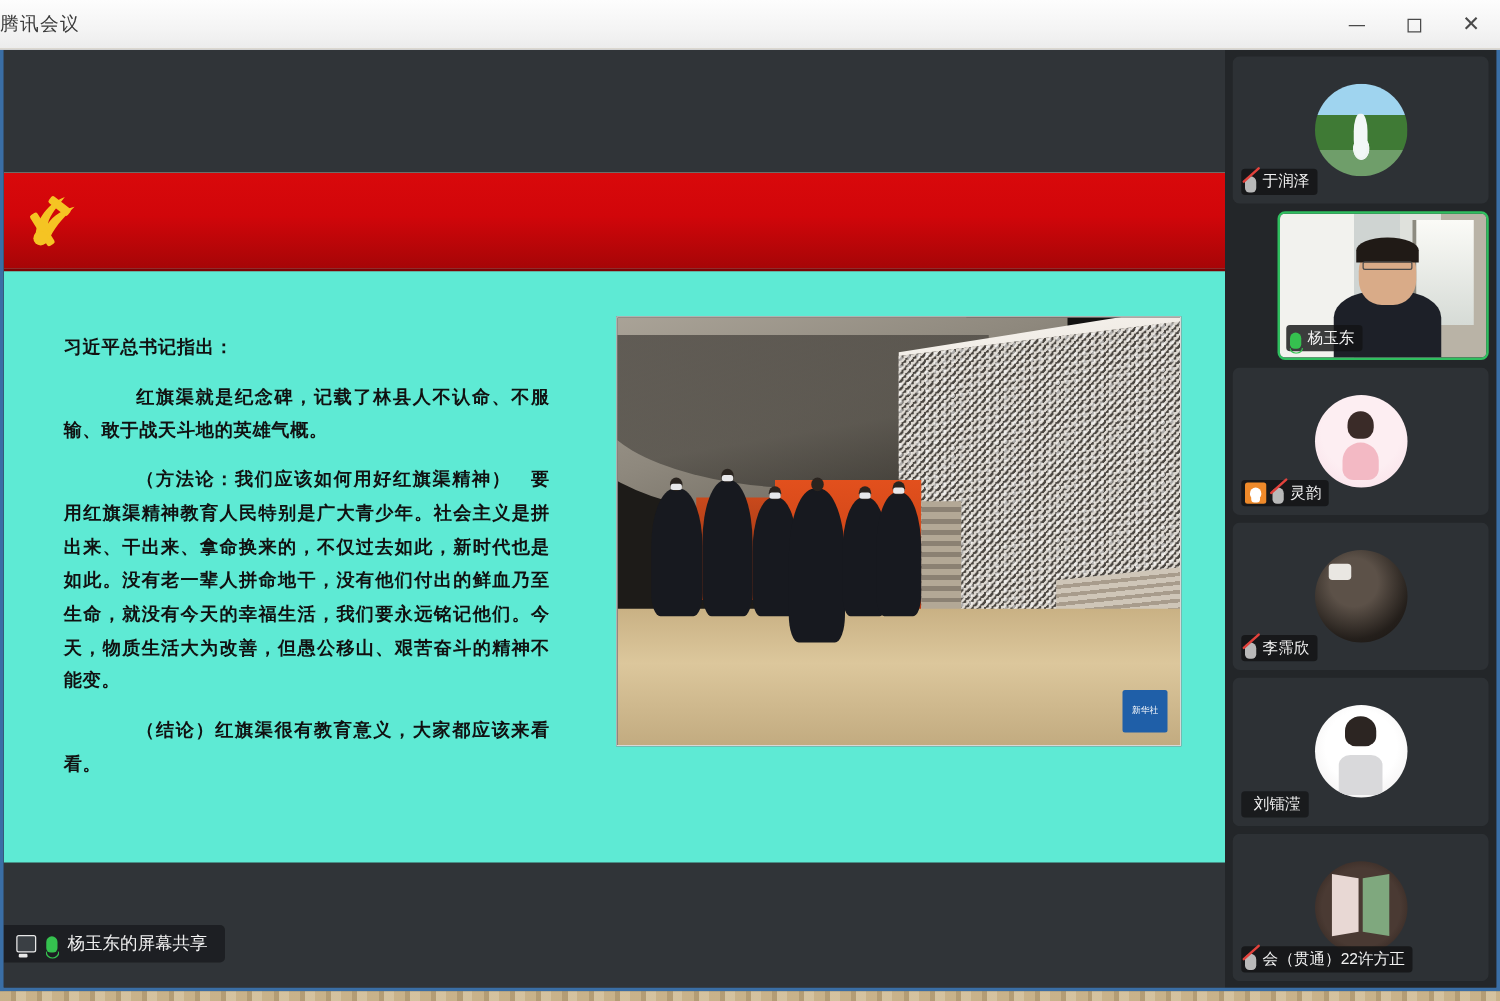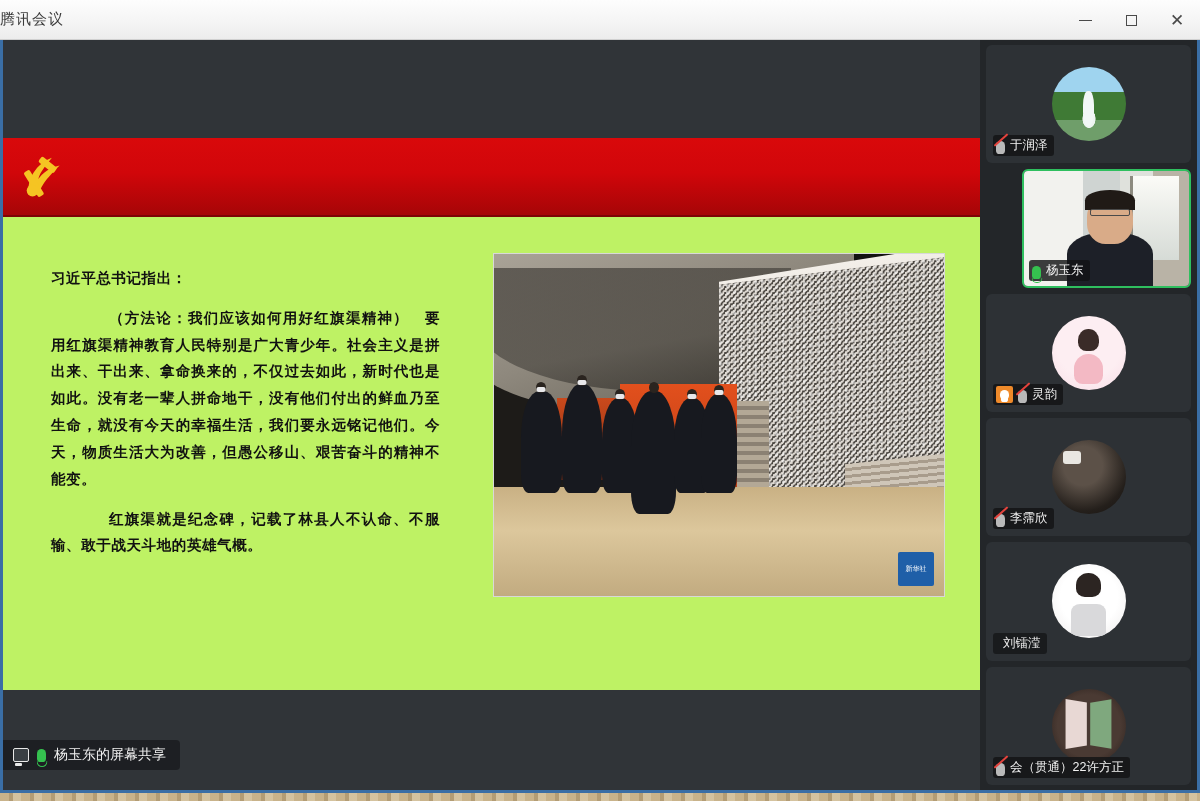--- a/index.html
+++ b/index.html
@@ -56,21 +56,21 @@
     position: absolute; left: 0; top: 0;
     width: 977px; height: 750px;
     background: #303438;
     overflow: hidden;
   }
 
   .slide {
     position: absolute;
     left: 0; top: 98px;
     width: 977px; height: 552px;
-    background: #bef264;
+    background: #5eead4;
     overflow: hidden;
   }
 
   
   .slide-banner {
     position: absolute; left: 0; top: 0;
     width: 100%; height: 79px;
     background: linear-gradient(to bottom, #d9090b 0%, #d1060a 45%, #a60507 100%);
     border-bottom: 2px solid #7d0305;
   }
@@ -408,22 +408,23 @@
               <rect x="22" y="16" width="20" height="7" rx="2" transform="rotate(38 32 19)"></rect>
               <circle cx="16" cy="46" r="6"></circle>
             </g>
           </svg>
         </div>
 
         <div class="slide-body">
 
           <div class="slide-text">
             <p>习近平总书记指出：</p>
+            <p class="p-indent2">红旗渠就是纪念碑，记载了林县人不认命、不服输、敢于战天斗地的英雄气概。</p>
             <p class="p-indent2">（方法论：我们应该如何用好红旗渠精神）　要用红旗渠精神教育人民特别是广大青少年。社会主义是拼出来、干出来、拿命换来的，不仅过去如此，新时代也是如此。没有老一辈人拼命地干，没有他们付出的鲜血乃至生命，就没有今天的幸福生活，我们要永远铭记他们。今天，物质生活大为改善，但愚公移山、艰苦奋斗的精神不能变。</p>
-            <p class="p-indent2">红旗渠就是纪念碑，记载了林县人不认命、不服输、敢于战天斗地的英雄气概。</p>
+            <p class="p-indent2">（结论）红旗渠很有教育意义，大家都应该来看看。</p>
           </div>
 
           <div class="slide-photo-wrap">
             <div class="slide-photo">
               <div class="ph-ceiling"></div>
               <div class="ph-darkroof"></div>
               <div class="ph-arch"></div>
               <div class="ph-arch2"></div>
               <div class="ph-mural-sky"></div>
               <div class="ph-mural"></div>

